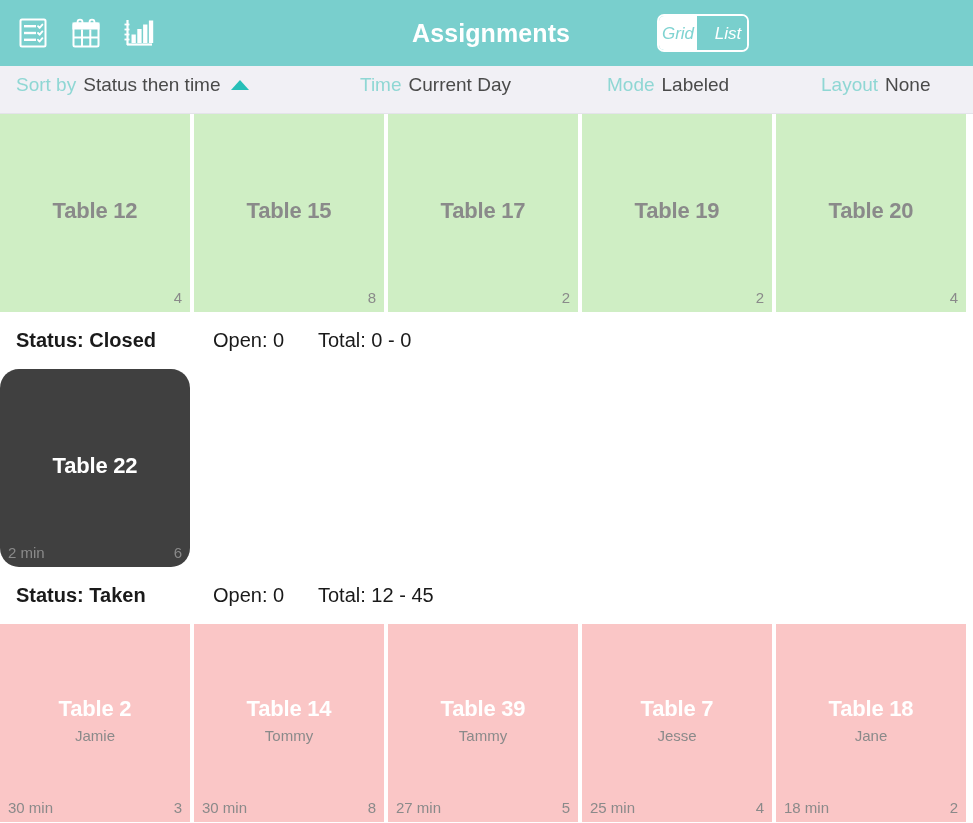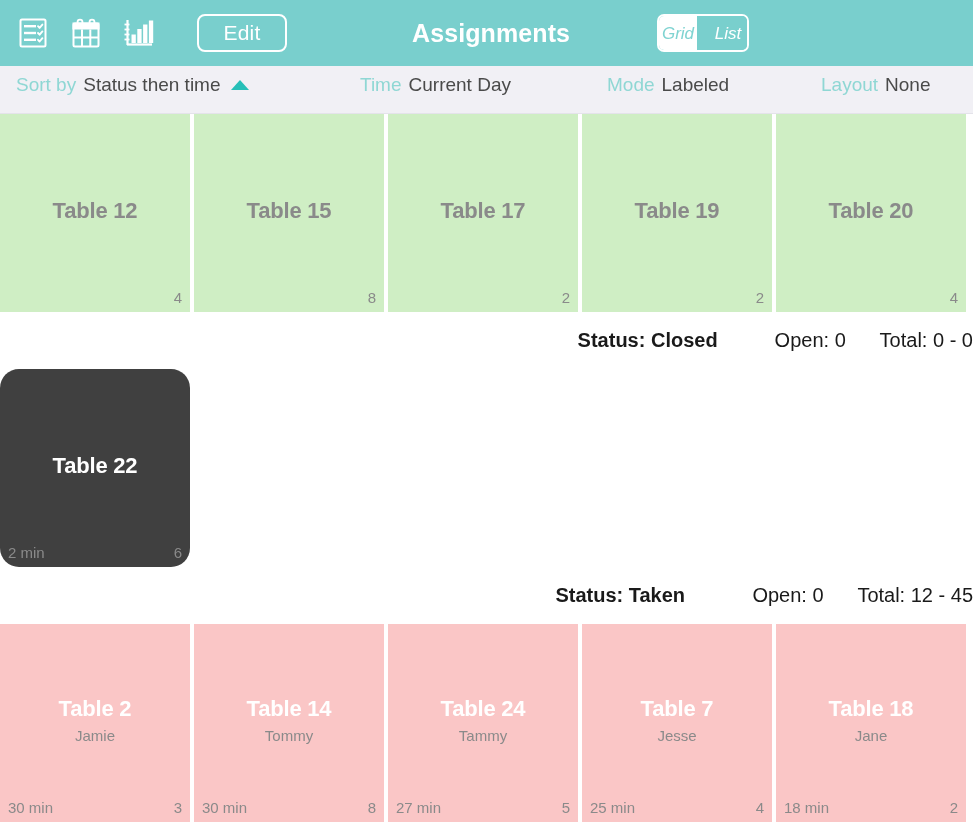--- a/index.html
+++ b/index.html
@@ -200,21 +200,20 @@
   .card-foot .empty { visibility: hidden; }
 
   
   .statusrow {
     height: 57px;
     display: flex;
     align-items: center;
     background: #ffffff;
     padding-left: 16px;
     white-space: nowrap;
-    justify-content: flex-end;
   }
   .st-main {
     font-size: 20px;
     font-weight: 700;
     color: #1a1a1a;
     width: 197px;
   }
   .st-open {
     font-size: 20px;
     color: #1a1a1a;
@@ -268,21 +267,20 @@
           <line x1="2.5" y1="23.5" x2="7.5" y2="23.5" stroke="#ffffff" stroke-width="1.8"></line>
           <rect x="9.5" y="18.5" width="4.3" height="8.5" fill="#ffffff"></rect>
           <rect x="15.3" y="13" width="4.3" height="14" fill="#ffffff"></rect>
           <rect x="21.1" y="8.5" width="4.3" height="18.5" fill="#ffffff"></rect>
           <rect x="26.9" y="4.5" width="4.3" height="22.5" fill="#ffffff"></rect>
         </svg>
       </span>
 
     </div>
 
-    <button class="edit-btn">Edit</button>
 
     <div class="app-title">Assignments</div>
 
     <div class="seg">
       <div class="seg-item on">Grid</div>
       <div class="seg-item off">List</div>
     </div>
 
   </div>
 
@@ -396,21 +394,21 @@
             <div class="card-title">Table 14</div>
             <div class="card-sub">Tommy</div>
           </div>
           <div class="card-foot">
             <span>30 min</span>
             <span>8</span>
           </div>
         </div>
         <div class="card pink">
           <div class="card-center">
-            <div class="card-title">Table 24</div>
+            <div class="card-title">Table 39</div>
             <div class="card-sub">Tammy</div>
           </div>
           <div class="card-foot">
             <span>27 min</span>
             <span>5</span>
           </div>
         </div>
         <div class="card pink">
           <div class="card-center">
             <div class="card-title">Table 7</div>

